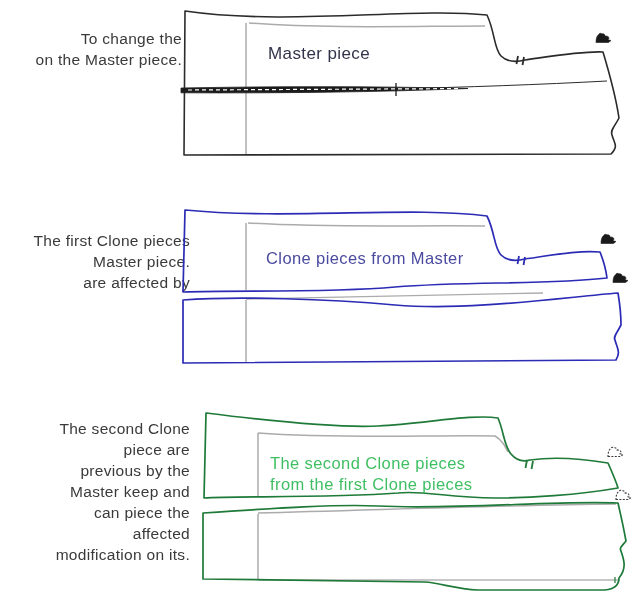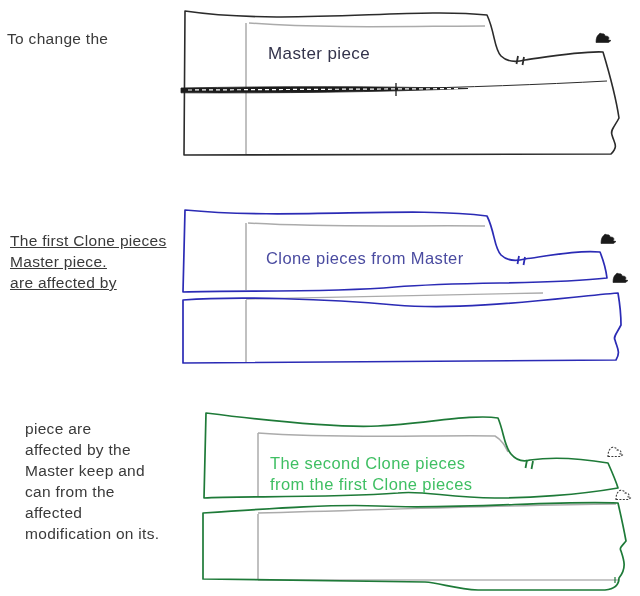--- a/index.html
+++ b/index.html
@@ -7,50 +7,53 @@
     width:640px;height:596px;position:relative;overflow:hidden;
     background:#ffffff;
     font-family:"Liberation Sans", sans-serif;
   }
   .caption{
     position:absolute;
     color:#3a3a3a;
     font-size:15.5px;
     line-height:21px;
     letter-spacing:0.3px;
+    text-align:right;
   }
   #caption-master{left:7px;top:28px;width:175px;}
-  #caption-clone1{left:10px;top:230px;width:180px;text-decoration:underline;}
+  #caption-clone1{left:10px;top:230px;width:180px;}
   #caption-clone2{left:25px;top:418px;width:165px;}
   .drawing{position:absolute;}
   #svg-master{left:178px;top:2px;}
   #svg-clone1{left:178px;top:200px;}
   #svg-clone2{left:178px;top:398px;}
   svg text{
     font-family:"Liberation Sans", sans-serif;
   }
 </style>
 </head>
 <body>
 
 <div class="caption" id="caption-master">
   <div>To change the</div>
+  <div>on the Master piece.</div>
 </div>
 
 <div class="caption" id="caption-clone1">
   <div>The first Clone pieces</div>
   <div>Master piece.</div>
   <div>are affected by</div>
 </div>
 
 <div class="caption" id="caption-clone2">
+  <div>The second Clone</div>
   <div>piece are</div>
-  <div>affected by the</div>
+  <div>previous by the</div>
   <div>Master keep and</div>
-  <div>can from the</div>
+  <div>can piece the</div>
   <div>affected</div>
   <div>modification on its.</div>
 </div>
 
 <svg class="drawing" id="svg-master" width="462" height="175" viewBox="0 0 462 175">
 
   <path d="M 71,21 C 150,27 240,24 307,24" fill="none" stroke="#ababab" stroke-width="1.5"></path>
   <path d="M 68,21 L 68,152" fill="none" stroke="#ababab" stroke-width="1.5"></path>
 
   <path d="M 7,9

